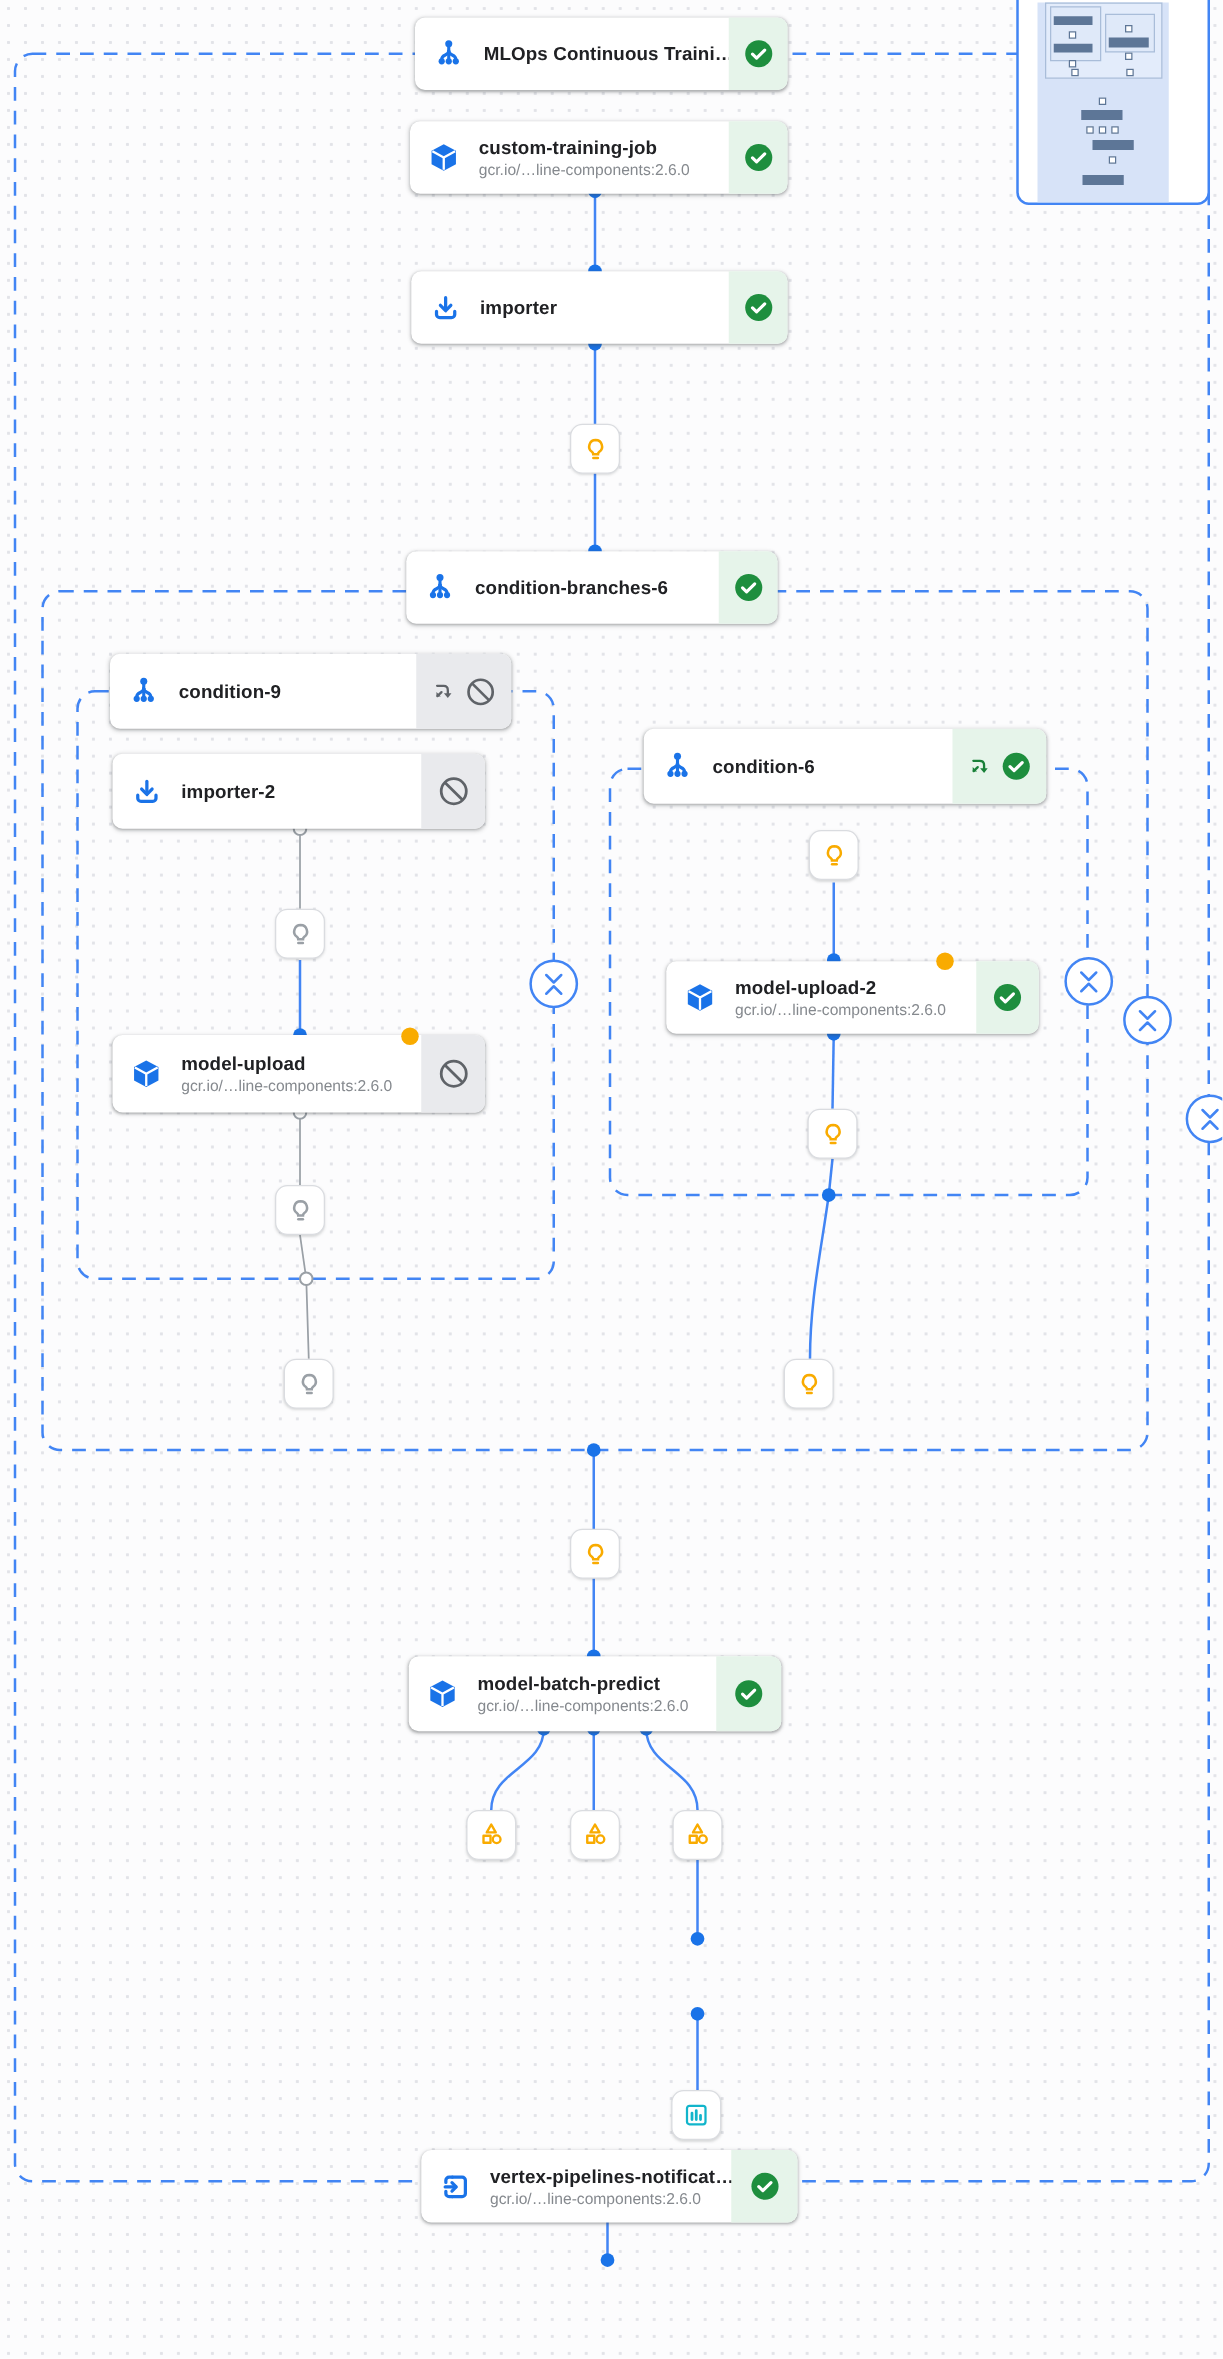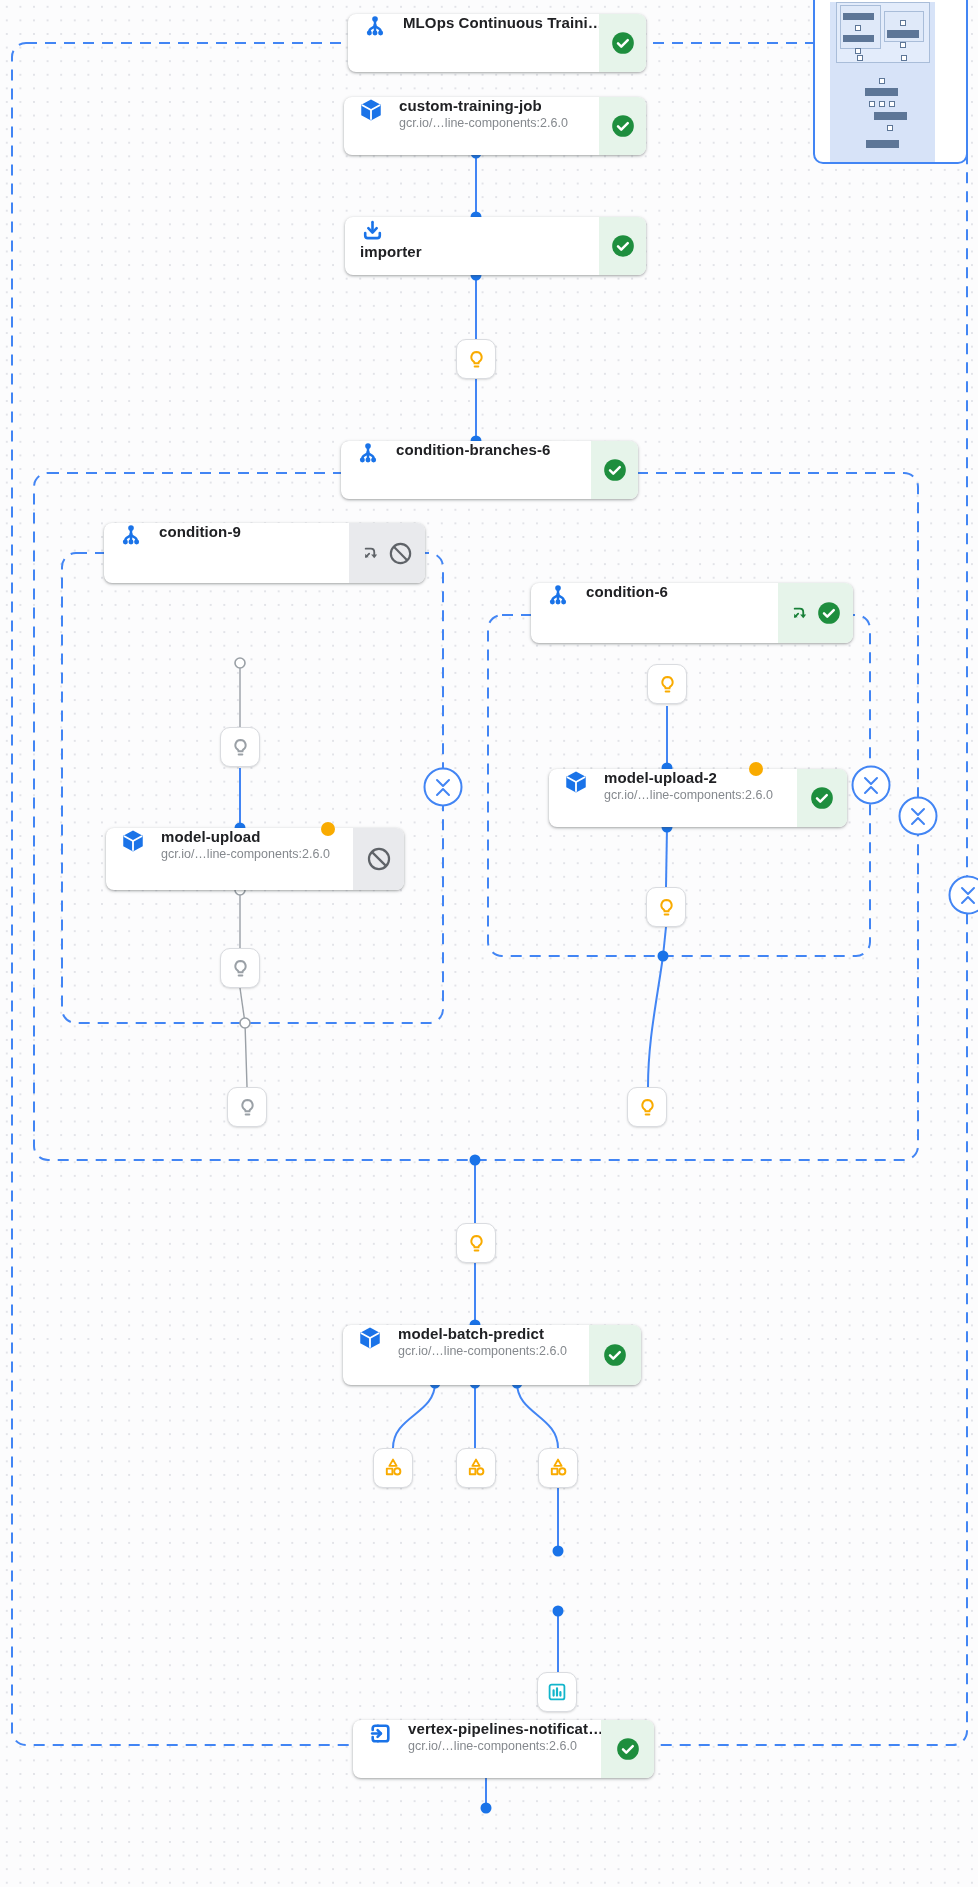--- a/index.html
+++ b/index.html
@@ -7,21 +7,21 @@
   .canvas {
     position:relative; width:978px; height:1887px; overflow:hidden;
     background-color:#fcfcfd;
     background-image:radial-gradient(#e2e3e8 1.1px, transparent 1.3px);
     background-size:13.6px 13.6px;
   }
   svg.edges { position:absolute; left:0; top:0; z-index:1; }
   .task {
     position:absolute; z-index:3; background:#fff; border-radius:8px;
     box-shadow:0 1px 2px rgba(60,64,67,.30), 0 1px 3px 1px rgba(60,64,67,.15);
-    display:flex; cursor:pointer;margin-left:16px;
+    display:flex; align-items:center; cursor:pointer;
   }
   .task .nicon { flex:0 0 auto; margin-left:14px; width:26px; height:26px; display:flex; align-items:center; justify-content:center; }
   .task .ntext { margin-left:15px; min-width:0; }
   .ntitle { font-size:15px; font-weight:bold; color:#202124; letter-spacing:.1px; white-space:nowrap; }
   .nsub { font-size:12.5px; color:#85898e; margin-top:2px; white-space:nowrap; }
   .nstatus {
     position:absolute; right:0; top:0; bottom:0; border-radius:0 8px 8px 0;
     display:flex; align-items:center; justify-content:center; gap:6px;
   }
   .nstatus.green { background:#e6f4ea; }
@@ -165,21 +165,21 @@
       <div class="nsub">gcr.io/…line-components:2.6.0</div>
     </div>
     <div class="nstatus green" style="width:47px;">
       <svg width="26" height="26" viewBox="0 0 24 24">
           <circle cx="12" cy="12" r="10" fill="#1e8e3e"></circle>
           <path d="M7.4 12.3l3 3 6-6" stroke="#fff" stroke-width="2.3" fill="none" stroke-linecap="round" stroke-linejoin="round"></path>
         </svg>
     </div>
   </div>
 
-  <div class="task" style="left:329px;top:217px;width:301px;height:58px;flex-direction:column;">
+  <div class="task" style="left:329px;top:217px;width:301px;height:58px;">
     <span class="nicon">
       <svg width="25" height="25" viewBox="0 0 24 24" fill="none" stroke="#1a73e8" stroke-width="2.5" stroke-linecap="round" stroke-linejoin="round">
           <path d="M12 4v9"></path>
           <path d="M8 9.8l4 4.2 4-4.2"></path>
           <path d="M5 14.5v2.3a2.5 2.5 0 0 0 2.5 2.5h9a2.5 2.5 0 0 0 2.5-2.5v-2.3"></path>
         </svg>
     </span>
     <div class="ntext">
         <div class="ntitle">importer</div>
       </div>
@@ -248,20 +248,38 @@
           <path d="M12.7 13.2 16.3 17.5 19.6 13.2 Z" fill="#5f6368"></path>
           <path d="M9.9 16.2 H5.9 V12.2 Z" fill="#5f6368"></path>
         </svg>
       <svg width="27" height="27" viewBox="0 0 24 24" fill="none" stroke="#5f6368" stroke-width="1.9">
           <circle cx="12" cy="12" r="8.6"></circle>
           <path d="M6.1 6.1 17.9 17.9"></path>
         </svg>
     </div>
   </div>
 
+  <div class="task" style="left:90px;top:603px;width:298px;height:60px;">
+    <span class="nicon">
+      <svg width="25" height="25" viewBox="0 0 24 24" fill="none" stroke="#1a73e8" stroke-width="2.5" stroke-linecap="round" stroke-linejoin="round">
+          <path d="M12 4v9"></path>
+          <path d="M8 9.8l4 4.2 4-4.2"></path>
+          <path d="M5 14.5v2.3a2.5 2.5 0 0 0 2.5 2.5h9a2.5 2.5 0 0 0 2.5-2.5v-2.3"></path>
+        </svg>
+    </span>
+    <div class="ntext">
+        <div class="ntitle">importer-2</div>
+      </div>
+    <div class="nstatus gray" style="width:51px;">
+      <svg width="28" height="28" viewBox="0 0 24 24" fill="none" stroke="#5f6368" stroke-width="1.9">
+          <circle cx="12" cy="12" r="8.6"></circle>
+          <path d="M6.1 6.1 17.9 17.9"></path>
+        </svg>
+    </div>
+  </div>
 
   <span class="ydot" style="left:321px;top:822px;"></span>
   <div class="task" style="left:90px;top:828px;width:298px;height:62px;">
     <span class="nicon">
       <svg width="26" height="26" viewBox="0 0 24 24">
           <path d="M12 2.2 21 7.1 V16.9 L12 21.8 3 16.9 V7.1 Z" fill="#1a73e8"></path>
           <path d="M12 12 V21 M12 12 L3.6 7.4 M12 12 L20.4 7.4" stroke="#fff" stroke-width="1.7" fill="none"></path>
         </svg>
     </span>
     <div class="ntext">

